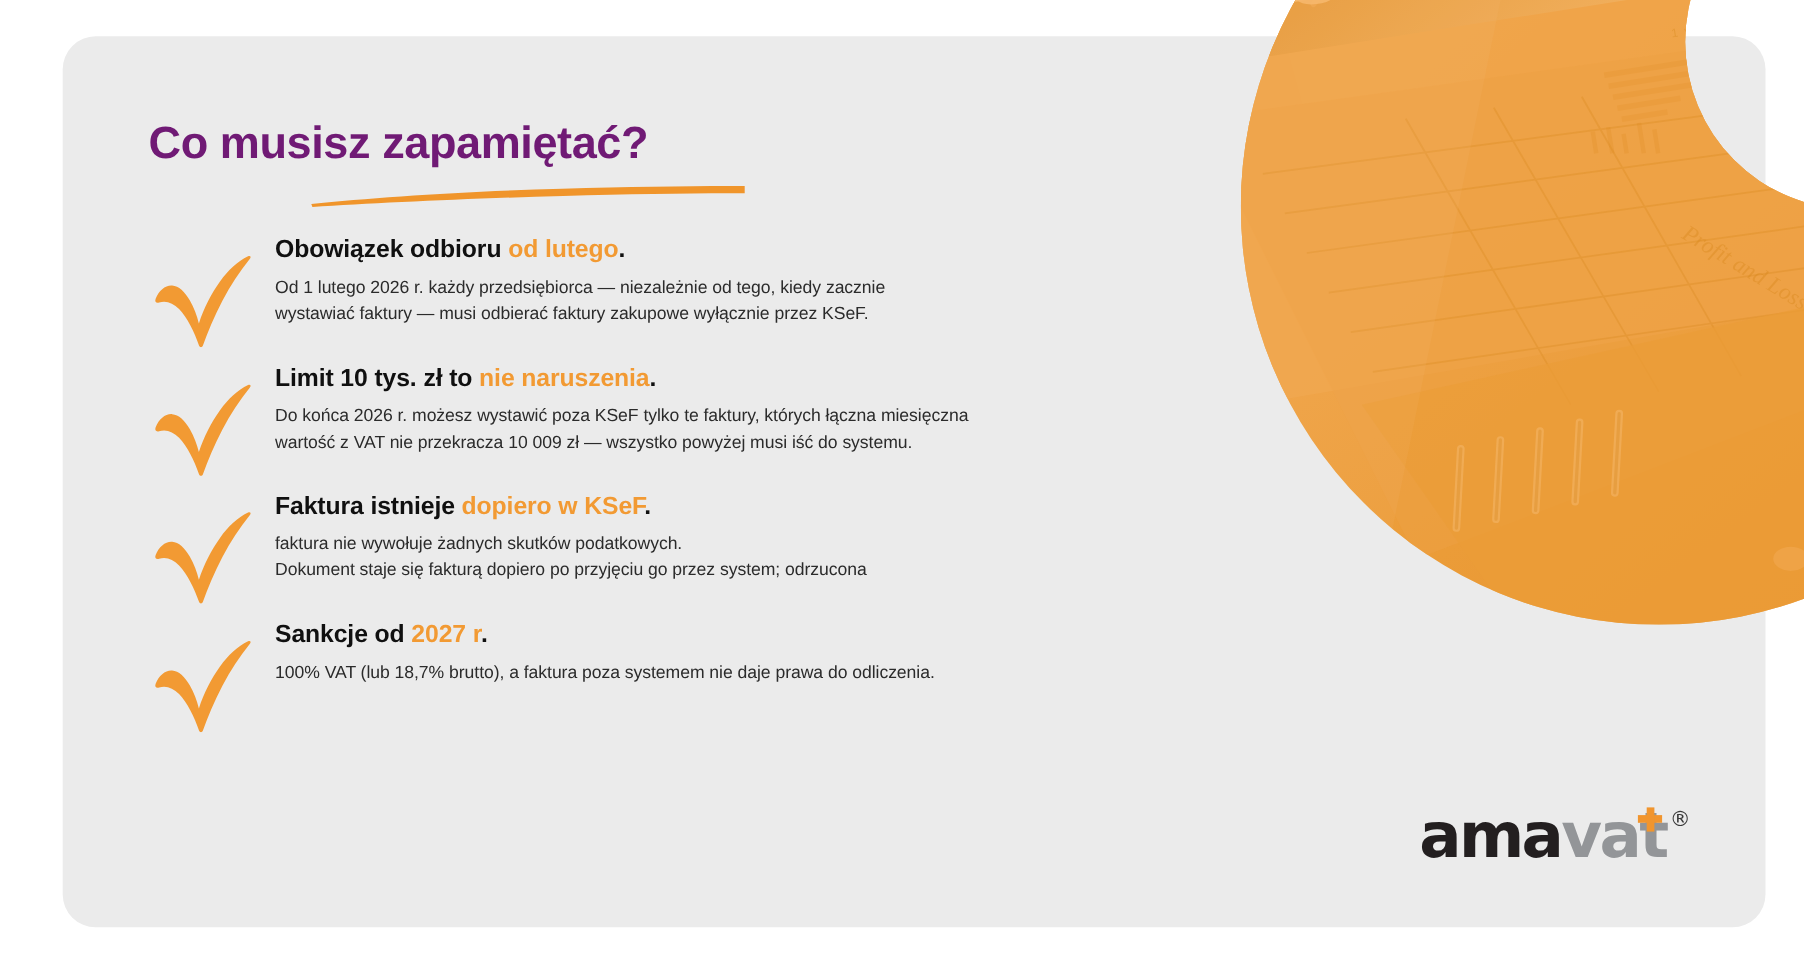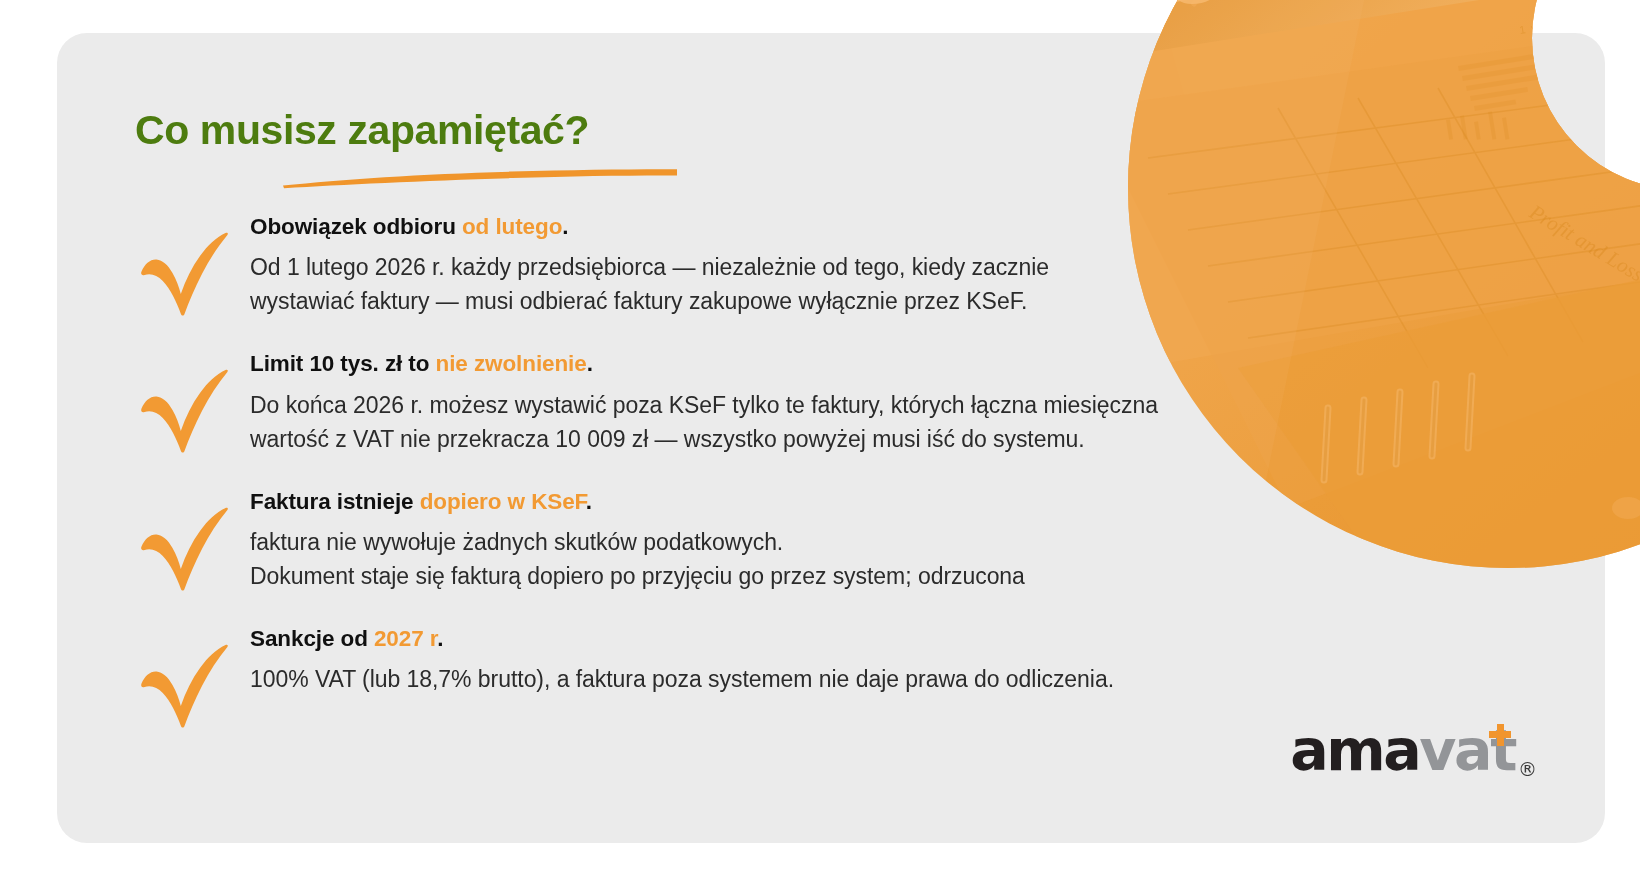--- a/index.html
+++ b/index.html
@@ -49,21 +49,21 @@
     position: absolute;
     left: 135px;
     top: 108px;
     z-index: 4;
   }
 
   #page-title {
     font-size: 41px;
     font-weight: 700;
     letter-spacing: -0.4px;
-    color: #4d7c0f;
+    color: #701a75;
     line-height: 1.12;
     white-space: nowrap;
   }
 
   #title-underline {
     position: absolute;
     left: 146px;
     top: 55px;
     width: 400px;
     height: 26px;
@@ -109,36 +109,36 @@
     color: #101010;
     line-height: 1.3;
     letter-spacing: -0.1px;
     margin-bottom: 9px;
     white-space: nowrap;
   }
   .point-title .hl { color: #f29a33; }
   .point-title .dot { color: #101010; }
 
   .point-body {
-    font-size: 23px;
+    font-size: 16px;
     font-weight: 400;
     color: #2b2b2b;
     line-height: 1.48;
     letter-spacing: -0.05px;
   }
   .point-body .bl { display: block; white-space: nowrap; }
 
   
   #brand-logo {
     position: absolute;
     right: 103px;
-    bottom: 101px;
+    bottom: 91px;
     z-index: 5;
     display: flex;
-    align-items: flex-end;
+    align-items: flex-start;
     font-size: 0;
   }
   .logo-wordmark {
     position: relative;
     font-family: "DejaVu Sans", "Liberation Sans", sans-serif;
     font-size: 57px;
     font-weight: 700;
     letter-spacing: -2.4px;
     line-height: 1;
   }
@@ -321,21 +321,21 @@
         <svg class="check-icon" viewBox="0 0 98 84" width="98" height="84" aria-hidden="true">
           <path d="M6.5,39.5 C9.5,32.0 15.5,27.0 21.5,27.5 C27.5,28.0 33.0,33.0 37.5,41.0
                    C41.5,48.0 44.0,55.0 45.8,62.0 C50.5,48.0 57.0,35.0 65.0,24.0
                    C72.5,13.5 81.0,5.5 90.5,1.0 C92.5,0.1 93.6,1.4 92.2,3.2
                    C83.0,14.6 74.4,27.4 67.2,41.4 C59.8,55.8 53.8,69.8 49.4,82.3
                    C48.8,84.0 46.6,84.0 46.0,82.3 C41.6,69.8 35.4,57.0 27.8,49.0
                    C22.2,43.2 16.0,41.0 9.6,43.0 C7.0,43.8 5.4,42.2 6.5,39.5 Z" fill="#f29a33"></path>
         </svg>
       </div>
       <div class="point-text">
-        <div class="point-title"><span>Limit 10 tys. zł to </span><span class="hl">nie zwolnienie</span><span class="dot">.</span></div>
+        <div class="point-title"><span>Limit 10 tys. zł to </span><span class="hl">nie naruszenia</span><span class="dot">.</span></div>
         <div class="point-body">
           <span class="bl">Do końca 2026 r. możesz wystawić poza KSeF tylko te faktury, których łączna miesięczna</span>
           <span class="bl">wartość z VAT nie przekracza 10 009 zł — wszystko powyżej musi iść do systemu.</span>
         </div>
       </div>
     </div>
 
     <div class="point-row">
       <div class="check-cell">
         <svg class="check-icon" viewBox="0 0 98 84" width="98" height="84" aria-hidden="true">

